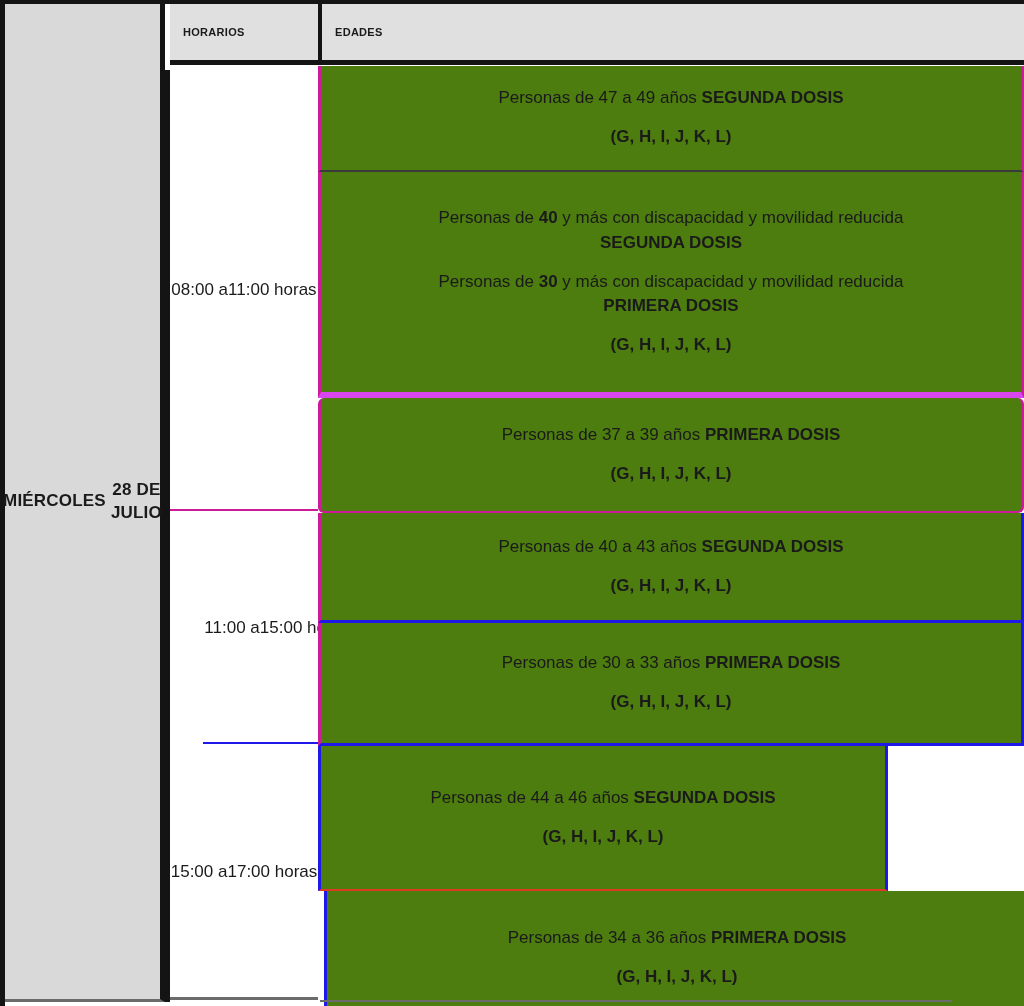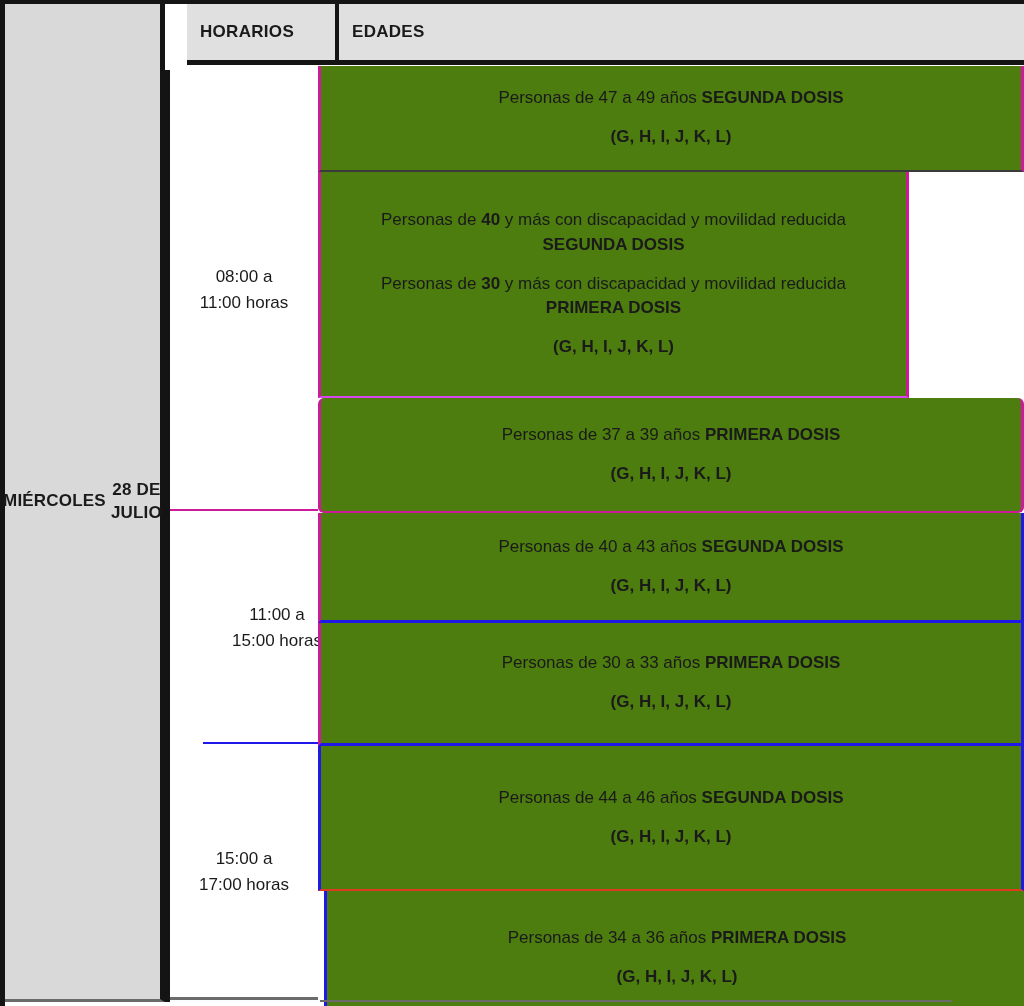--- a/index.html
+++ b/index.html
@@ -37,30 +37,29 @@
     font-weight:bold;font-size:17px;letter-spacing:.2px;line-height:1.35;
     color:#1a1a1a;
   }
 
   
   .hdr{
     background:#e0e0e0;
     border-bottom:5px solid #141414;
     justify-content:flex-start;
     align-items:center;
-    font-weight:bold;font-size:17px;letter-spacing:.3px;color:#1a1a1a;
+    font-weight:bold;font-size:11px;letter-spacing:.3px;color:#1a1a1a;
     padding-left:13px;
-    margin-left:17px;
   }
   .hdr-horarios{left:170px;top:4px;width:152px;height:61px;border-right:4px solid #141414;}
   .hdr-edades{left:322px;top:4px;width:702px;height:61px;}
 
   
   .time-cell{
-    flex-direction:column;
+    flex-direction:row;
     font-size:17px;line-height:1.5;color:#1a1a1a;
     background:#ffffff;
   }
   .t1{left:170px;top:70px;width:148px;height:441px;border-bottom:2px solid #CC1A99;}
   .t2{left:170px;top:513px;width:148px;height:231px;border-bottom:2px solid #1F18E8;margin-left:33px;}
   .t3{left:170px;top:746px;width:148px;height:254px;border-bottom:3px solid #6b6b6b;}
 
   .tleft-edge{position:absolute;left:165px;top:70px;width:5px;height:932px;background:#141414;}
 
   
@@ -71,37 +70,37 @@
     padding:16px 10px;
   }
   .con .ln{display:block;}
   .con .gap{height:14px;}
   b{font-weight:bold;}
 
   
   .c1{left:318px;top:66px;width:706px;height:106px;
       border-left:3px solid #CC1A99;border-right:3px solid #CC1A99;
       border-top:0;border-bottom:2px solid #3a3a3a;}
-  .c2{left:318px;top:172px;width:591px;height:226px;
+  .c2{left:318px;top:172px;width:706px;height:226px;
       border-left:3px solid #CC1A99;border-right:3px solid #CC1A99;
-      border-bottom:2px solid #d946ef;}
+      border-bottom:6px solid #d946ef;}
   .c3{left:318px;top:398px;width:706px;height:115px;
       border-left:3px solid #CC1A99;border-right:3px solid #CC1A99;
       border-bottom:2px solid #CC1A99;border-radius:6px;}
 
   
   .c4{left:318px;top:513px;width:706px;height:110px;
       border-left:3px solid #CC1A99;border-right:3px solid #1F18E8;
       border-bottom:3px solid #1F18E8;}
   .c5{left:318px;top:623px;width:706px;height:123px;
       border-left:3px solid #CC1A99;border-right:3px solid #1F18E8;
       border-bottom:3px solid #1F18E8;}
 
   
-  .c6{left:318px;top:746px;width:706px;height:145px;
+  .c6{left:318px;top:746px;width:570px;height:145px;
       border-left:3px solid #1F18E8;border-right:3px solid #1F18E8;
       border-bottom:2px solid #E03A21;}
   .c7{left:324px;top:891px;width:706px;height:136px;
       border-left:3px solid #1F18E8;border-right:3px solid #E0604F;
       border-bottom:2px solid #E0604F;}
 
   
   .base-line{position:absolute;left:320px;top:1000px;width:632px;height:2px;background:#6b6b6b;}
 </style>
 </head>

